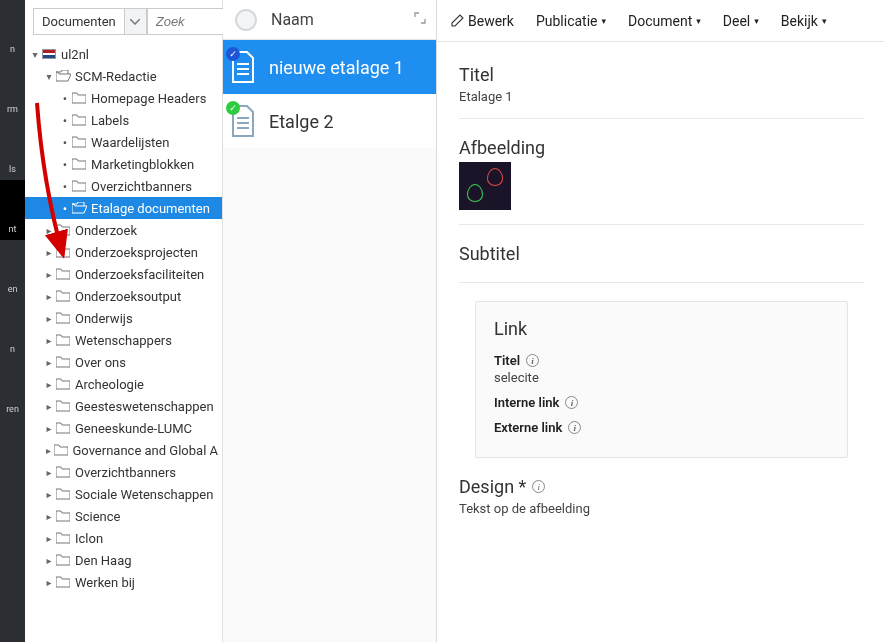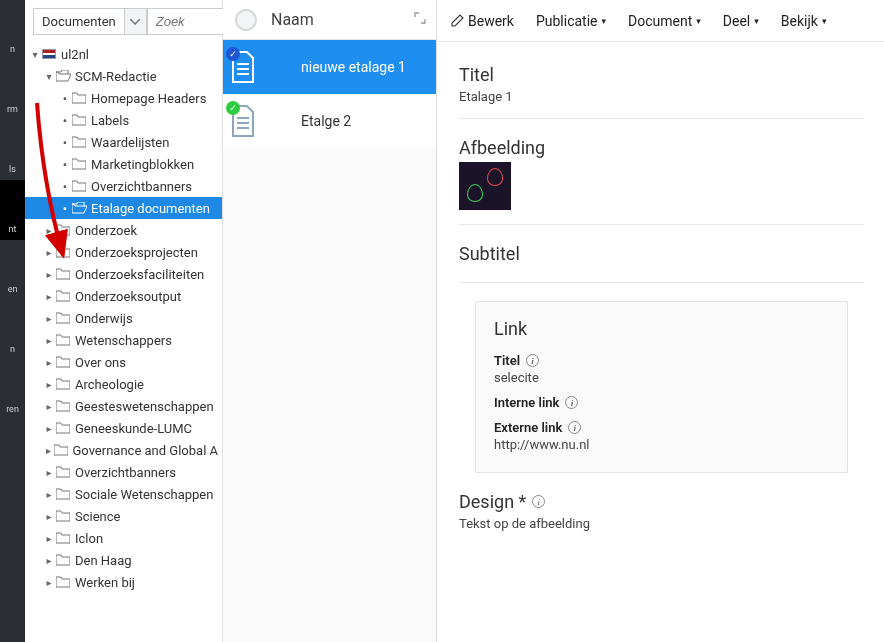--- a/index.html
+++ b/index.html
@@ -36,21 +36,21 @@
   .list-header .check { width:22px; height:22px; border:2px solid #d6d8da; border-radius:50%; margin-right:14px; position:relative; background:#f4f5f6;}
   .list-header .title { font-size:16px; color:#444; }
   .list-header .expand { position:absolute; right:10px; color:#aaa; cursor:pointer;}
   .list-item { display:flex; align-items:center; padding:10px 10px 10px 6px; gap:12px; cursor:pointer; background:#fff; }
   .list-item.selected { background:#1f8ef1; color:#fff; }
   .doc-icon { width:28px; height:34px; position:relative; }
   .doc-icon svg { width:28px; height:34px; }
   .doc-badge { position:absolute; top:-3px; left:-3px; width:14px; height:14px; border-radius:50%; display:flex; align-items:center; justify-content:center; font-size:9px; color:#fff;}
   .badge-blue { background:#1e56d8; }
   .badge-green { background:#2ecc40; }
-  .list-item .name { font-size:14px;margin-left:32px; }
+  .list-item .name { font-size:18px; }
   
   .col-detail { flex:1; display:flex; flex-direction:column; background:#fff; }
   .toolbar { height:42px; border-bottom:1px solid #e5e5e5; display:flex; align-items:center; gap:22px; padding:0 14px; color:#222;}
   .tb-btn { display:flex; align-items:center; gap:4px; cursor:pointer; font-size:14px;}
   .tb-caret { font-size:9px; }
   .detail-body { flex:1; overflow:auto; padding: 22px 20px 20px 22px; }
   .field { border-bottom:1px solid #e8e8e8; padding-bottom:14px; margin-bottom:18px; }
   .field-label { font-size:18px; color:#333; margin-bottom:4px; }
   .field-value { font-size:13px; color:#444; }
   .afbeelding-thumb { width:52px; height:48px; background:#1b1328; position:relative; margin-top:4px;}
@@ -408,21 +408,20 @@
         </div>
         <div class="link-row-val">selecite</div>
         <div class="link-row-label">
           <span>Interne link</span>
           <span class="info-icon">i</span>
         </div>
         <div class="link-row-label">
           <span>Externe link</span>
           <span class="info-icon">i</span>
         </div>
-        <div class="link-row-val">http://www.nu.nl</div>
       </div>
 
       <div class="design-section">
         <div class="design-title">
           <span>Design *</span>
           <span class="info-icon">i</span>
         </div>
         <div class="field-value" style="margin-top:4px;">Tekst op de afbeelding</div>
       </div>
     </div>

